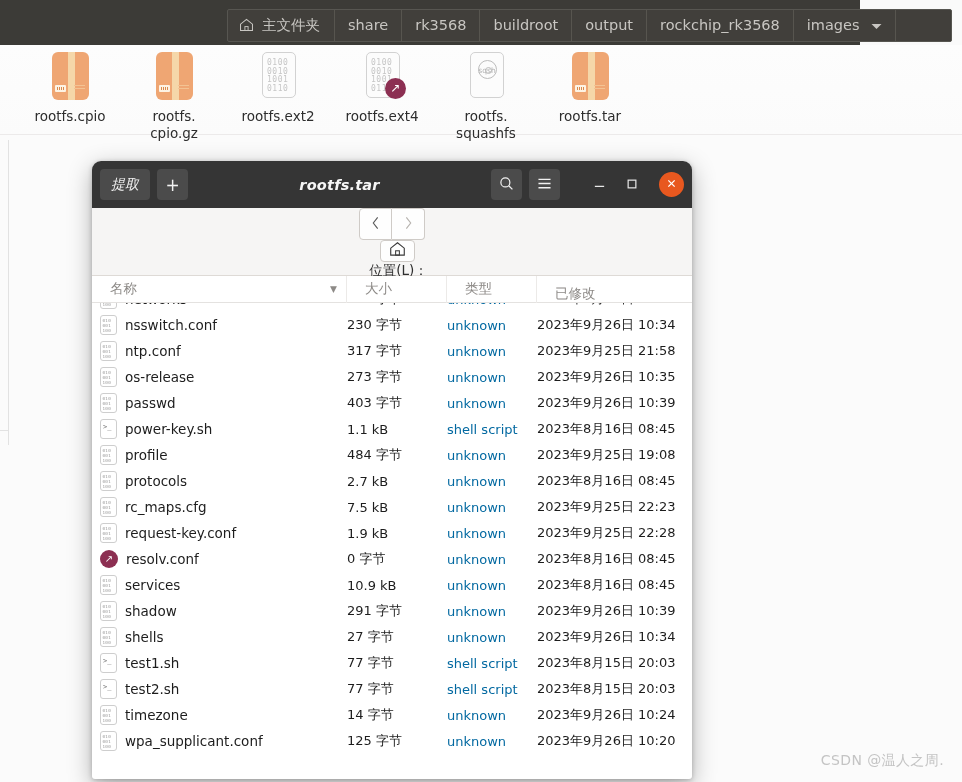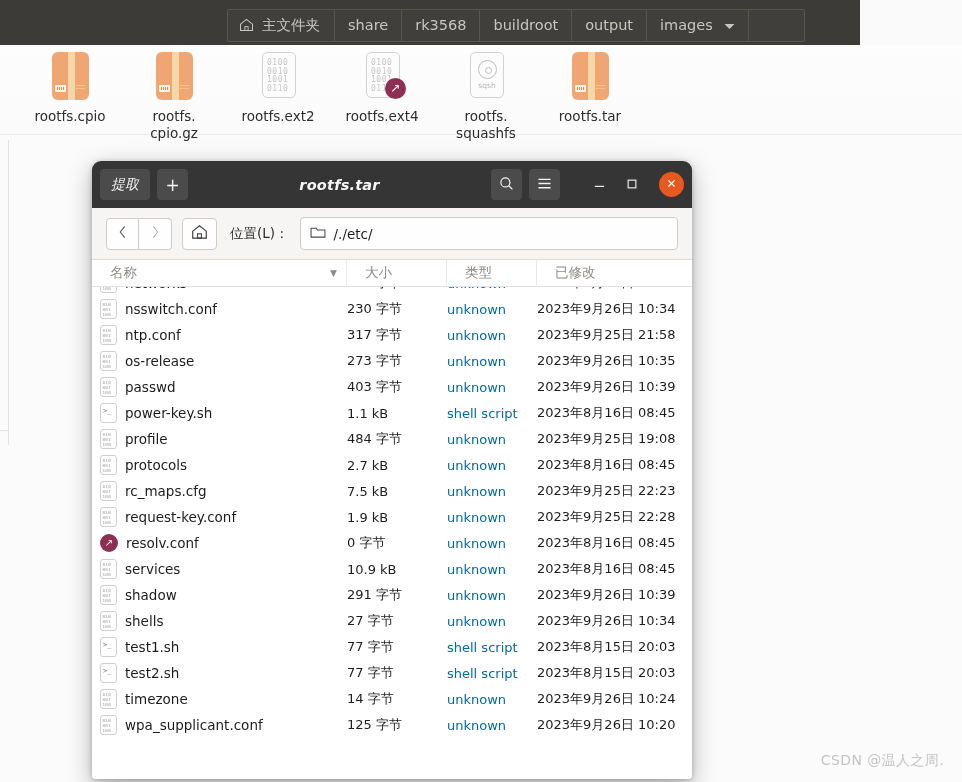--- a/index.html
+++ b/index.html
@@ -153,21 +153,21 @@
     width: 19px; height: 19px;
     border: 1.6px solid #bcbcbc;
     border-radius: 50%;
   }
   .discfile .ring:after {
     content: ""; position: absolute; left: 6px; top: 6px;
     width: 5px; height: 5px; border-radius: 50%;
     border: 1.4px solid #bcbcbc;
   }
   .discfile .sqsh {
-    position: absolute; left: 0; right: 0; bottom: 7px;
+    position: absolute; left: 0; right: 0; bottom: 22px;
     text-align: center;
     font-size: 7.5px;
     color: #b3b3b3;
     font-family: "DejaVu Sans", sans-serif;
   }
 
   
   .symbadge {
     position: absolute; right: 1px; bottom: 3px;
     width: 21px; height: 21px;
@@ -231,25 +231,26 @@
     border-radius: 50%;
     background: #e8581f;
     color: #fff;
     font-size: 13px;
     margin-left: 7px;
   }
   .wbtn-sep { width: 12px; }
 
   
   .toolbar {
-    height: 52px;
+    height: 68px;
     background: #f6f5f4;
     border-bottom: 1px solid #dedad6;
     display: flex; align-items: center;
     padding: 0 14px;
+    flex-direction: column;
   }
   .navgrp { display: flex; }
   .navbtn {
     width: 33px; height: 32px;
     background: #fefefe;
     border: 1px solid #cfcbc7;
     display: flex; align-items: center; justify-content: center;
     color: #5a5a5a; font-size: 14px;
     cursor: default;
   }
@@ -300,21 +301,21 @@
     color: #8d8a87;
     display: flex; align-items: center;
     height: 27px;
     cursor: default;
     padding-left: 18px;
     border-right: 1px solid #eceae8;
   }
   .ch.name { width: 255px; justify-content: space-between; padding-right: 9px; }
   .ch.size { width: 100px; }
   .ch.type { width: 90px; }
-  .ch.mod  { flex: 1; border-right: none; }
+  .ch.mod  { flex: 1; border-right: none; align-items: flex-end; }
   .sortarrow { font-size: 9px; color: #8d8a87; }
 
   
   .filelist {
     position: relative;
     height: 464px;
     background: #ffffff;
     overflow: hidden;
   }
   .frow {
@@ -397,20 +398,23 @@
         <span>share</span>
       </div>
       <div class="crumb">
         <span>rk3568</span>
       </div>
       <div class="crumb">
         <span>buildroot</span>
       </div>
       <div class="crumb">
         <span>output</span>
+      </div>
+      <div class="crumb">
+        <span>rockchip_rk3568</span>
       </div>
       <div class="crumb">
         <span>images</span>
         <span class="caret-ico">
           <svg viewBox="0 0 11 7" width="11" height="7">
               <path d="M0.5 1 L5.5 6 L10.5 1 Z" fill="#c8c6c2"></path>
             </svg>
         </span>
       </div>
       <div class="crumb spacer"></div>

